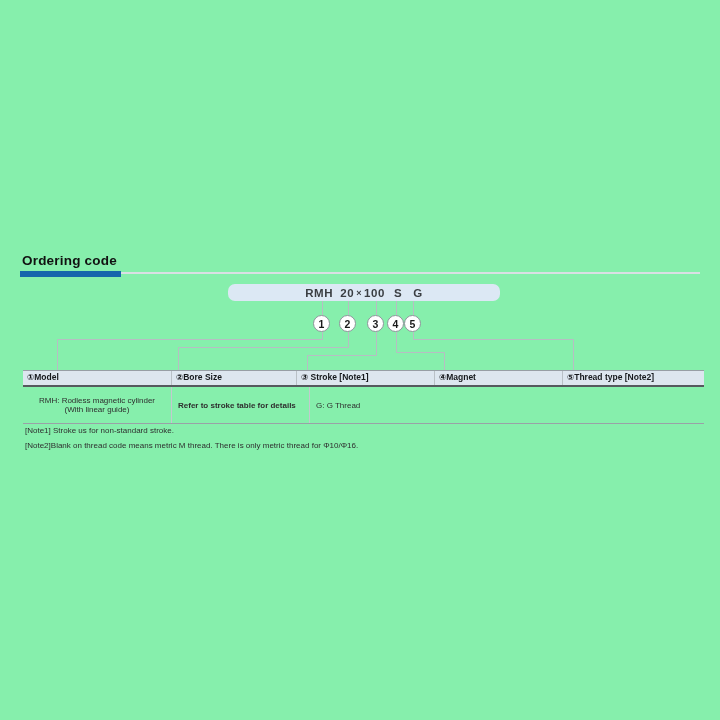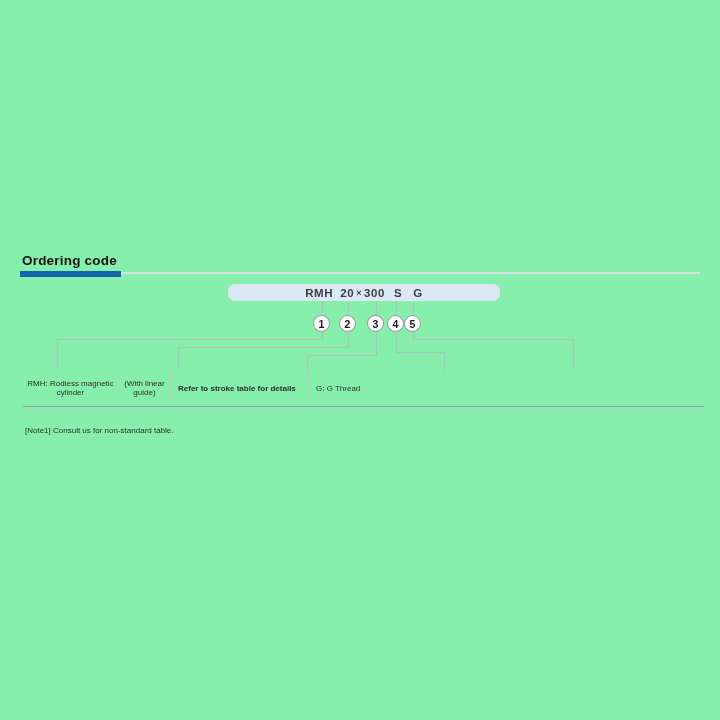--- a/index.html
+++ b/index.html
@@ -44,40 +44,40 @@
     padding-left:4px;border-right:1px solid #b9c0c6;overflow:hidden;white-space:nowrap;
   }
   .t-head .hcell:last-child{border-right:none;}
   .t-body{display:flex;border-bottom:1px solid #9aa1a7;}
   .t-body .bcell{
     box-sizing:border-box;height:36px;font-size:8px;color:#2e2e2e;
     border-right:1px solid #c3c9ce;display:flex;align-items:center;
   }
   .t-body .bcell:last-child{border-right:none;}
   .w1{width:149px;} .w2{width:125px;} .w3{width:138px;font-weight:bold;} .w4{width:128px;} .w5{width:141px;}
-  .cell-model{justify-content:center;text-align:center;line-height:9.5px;}
+  .cell-model{flex-direction:column;justify-content:center;text-align:center;line-height:9.5px;}
   .cell-bore{padding-left:5px;white-space:pre;}
   .cell-pad{padding-left:6px;}
   
   .notes{position:absolute;left:25px;top:424px;font-size:8px;color:#2e2e2e;line-height:14.5px;}
 </style>
 </head>
 <body>
 
 <div class="canvas">
 
   <div class="section-title">Ordering code</div>
   <div class="title-accent-bar"></div>
   <div class="title-rule"></div>
 
   <div class="code-bar">
     <span class="seg seg-model">RMH</span>
     <span class="seg">20</span>
     <span class="seg seg-times">×</span>
-    <span class="seg">300</span>
+    <span class="seg">100</span>
     <span class="seg seg-magnet">S</span>
     <span class="seg seg-thread">G</span>
   </div>
 
   <svg class="connectors" viewBox="0 0 720 720" xmlns="http://www.w3.org/2000/svg">
     <g stroke="#b7bdc3" stroke-width="1" fill="none">
       <path d="M322.5 301 V315"></path>
       <path d="M348.5 301 V315"></path>
       <path d="M376.5 301 V315"></path>
       <path d="M396.5 301 V315"></path>
@@ -90,27 +90,35 @@
     </g>
   </svg>
 
   <div class="marker m1">1</div>
   <div class="marker m2">2</div>
   <div class="marker m3">3</div>
   <div class="marker m4">4</div>
   <div class="marker m5">5</div>
 
   <div class="oc-table">
+    <div class="t-head">
+      <div class="hcell w1">①Model</div>
+      <div class="hcell w2">②Bore Size</div>
+      <div class="hcell w3">③ Stroke [Note1]</div>
+      <div class="hcell w4">④Magnet</div>
+      <div class="hcell w5">⑤Thread type [Note2]</div>
+    </div>
     <div class="t-body">
       <div class="bcell w1 cell-model">
         <span>RMH: Rodless magnetic cylinder</span>
         <span>(With linear guide)</span>
       </div>
       <div class="bcell w3 cell-pad">Refer to stroke table for details</div>
       <div class="bcell w5 cell-pad">G: G Thread</div>
     </div>
   </div>
 
   <div class="notes">
-    <div>[Note1] Consult us for non-standard table.</div>
+    <div>[Note1] Stroke us for non-standard stroke.</div>
+    <div>[Note2]Blank on thread code means metric M thread. There is only metric thread for Φ10/Φ16.</div>
   </div>
 
 </div>
 
 </body></html>

